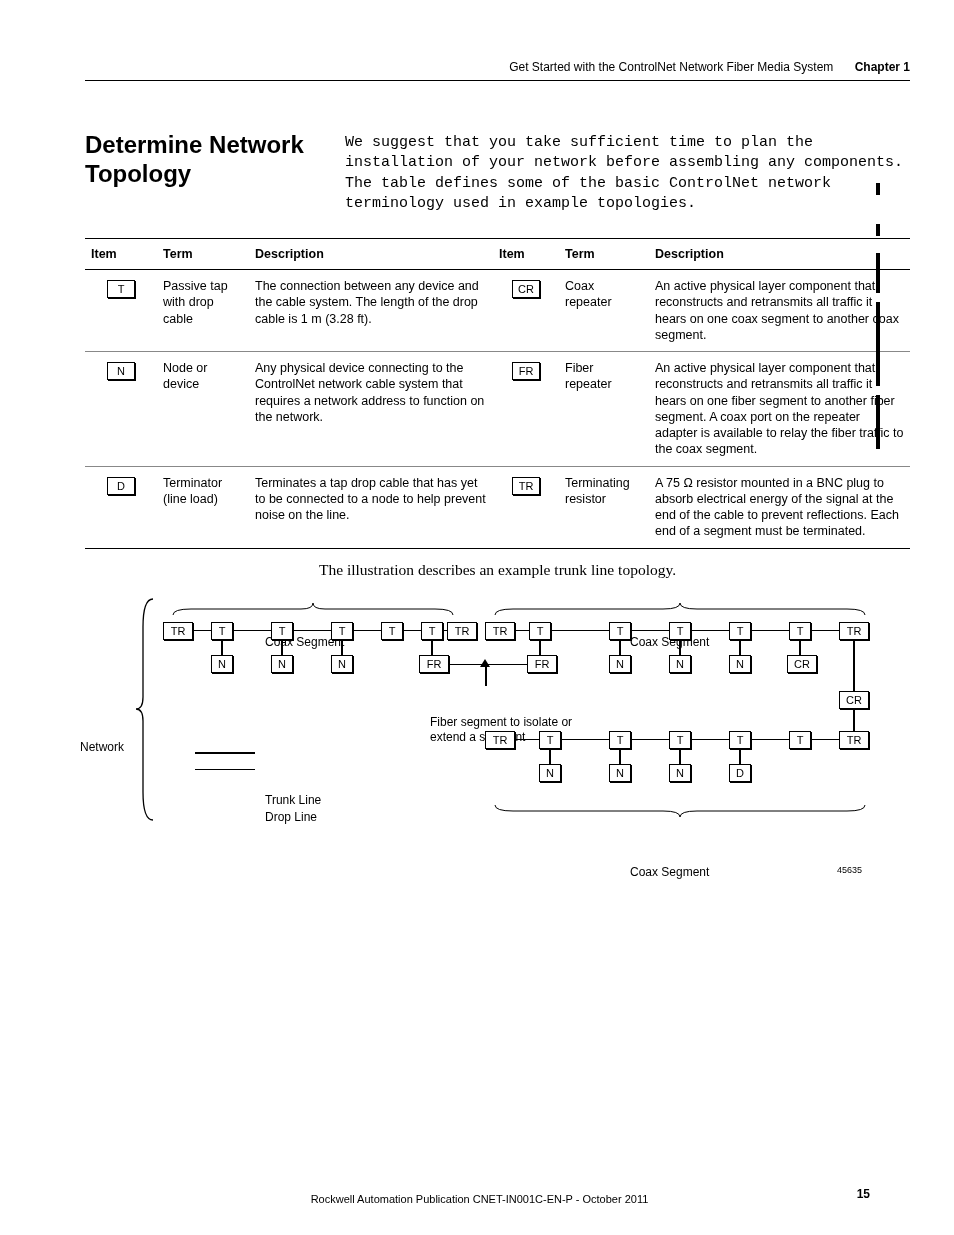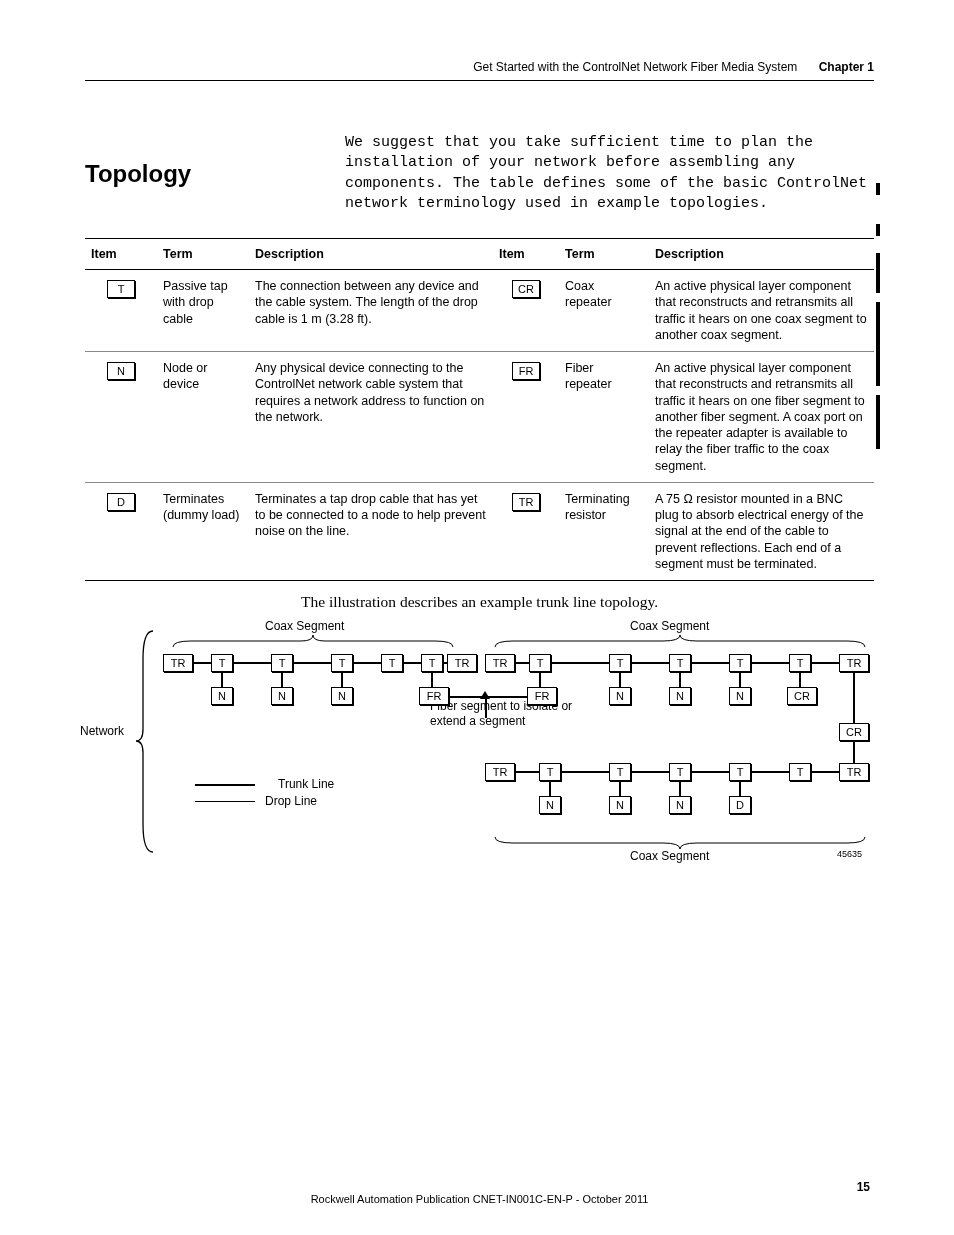--- a/index.html
+++ b/index.html
@@ -11,21 +11,21 @@
     background: #fff;
     font-family: "Helvetica Neue", Helvetica, Arial, sans-serif;
     color: #000;
     position: relative;
   }
   .page {
     position: relative;
     width: 954px;
     height: 1235px;
     box-sizing: border-box;
-    padding: 60px 80px 40px 85px;
+    padding: 60px 44px 40px 85px;
   }
   .header-line {
     font-size: 12px;
     text-align: right;
     padding-bottom: 6px;
     border-bottom: 1.5px solid #000;
     margin-bottom: 50px;
   }
   .header-line .hdr-text { font-weight: normal; }
   .header-line .chapter { font-weight: bold; margin-left: 18px; }
@@ -92,20 +92,21 @@
   .diagram {
     position: relative;
     width: 790px;
     height: 260px;
     margin-left: 0;
     font-size: 12px;
   }
   .dia-label {
     position: absolute;
     font-size: 12px;
+    margin-top: 48px;
   }
   .dbox {
     position: absolute;
     border: 1px solid #000;
     background: #fff;
     font-size: 11px;
     min-width: 22px;
     height: 16px;
     line-height: 16px;
     text-align: center;
@@ -118,21 +119,21 @@
   .footer {
     position: absolute;
     bottom: 30px;
     left: 0; right: 0;
     width: 954px;
     box-sizing: border-box;
     padding: 0 80px 0 85px;
     font-size: 11px;
   }
   .footer-text { text-align: center; }
-  .footer-pg { position:absolute; right: 84px; bottom: 11px; font-weight: bold; font-size:12px; }
+  .footer-pg { position:absolute; right: 84px; bottom: 4px; font-weight: bold; font-size:12px; }
   .change-bar {
     position: absolute;
     right: 74px;
     width: 4px;
     background: #000;
   }
   .legend-line { position:absolute; height:2px; background:#000; }
   .legend-line.drop { height:1px; }
 </style>
 </head>
@@ -145,21 +146,21 @@
   </div>
 
   <div class="change-bar" style="top:183px; height:12px;"></div>
   <div class="change-bar" style="top:224px; height:12px;"></div>
   <div class="change-bar" style="top:253px; height:40px;"></div>
   <div class="change-bar" style="top:302px; height:84px;"></div>
   <div class="change-bar" style="top:395px; height:54px;"></div>
 
   <div class="top-block">
     <div class="section-title">
-      <br>
+      <span>Determine Network</span><br>
       <span>Topology</span>
     </div>
     <div class="intro">We suggest that you take sufficient time to plan the installation of your network before assembling any components. The table defines some of the basic ControlNet network terminology used in example topologies.</div>
   </div>
 
   <table class="terms">
     <thead>
       <tr>
         <th class="col-item1">Item</th>
         <th class="col-term1">Term</th>
@@ -201,21 +202,21 @@
           </td>
         <td>Fiber repeater</td>
         <td>An active physical layer component that reconstructs and retransmits all traffic it hears on one fiber segment to another fiber segment. A coax port on the repeater adapter is available to relay the fiber traffic to the coax segment.</td>
       </tr>
       <tr>
         <td>
             <div class="sym-wrap">
               <span class="sym">D</span>
             </div>
           </td>
-        <td>Terminates (dummy load)</td>
+        <td>Terminator (line load)</td>
         <td>Terminates a tap drop cable that has yet to be connected to a node to help prevent noise on the line.</td>
         <td>
             <div class="sym-wrap">
               <span class="sym">TR</span>
             </div>
           </td>
         <td>Terminating resistor</td>
         <td>A 75 Ω resistor mounted in a BNC plug to absorb electrical energy of the signal at the end of the cable to prevent reflections. Each end of a segment must be terminated.</td>
       </tr>
     </tbody>
@@ -306,21 +307,21 @@
     <div class="vline" style="left:464px; top:161px; height:16px;"></div>
     <div class="dbox" style="left:454px; top:177px; min-width:14px;">N</div>
     <div class="vline" style="left:534px; top:161px; height:16px;"></div>
     <div class="dbox" style="left:524px; top:177px; min-width:14px;">N</div>
     <div class="vline" style="left:594px; top:161px; height:16px;"></div>
     <div class="dbox" style="left:584px; top:177px; min-width:14px;">N</div>
     <div class="vline" style="left:654px; top:161px; height:16px;"></div>
     <div class="dbox" style="left:644px; top:177px; min-width:14px;">D</div>
 
     <div class="legend-line" style="left:110px; top:165px; width:60px; height:2px;"></div>
-    <div class="dia-label" style="left:193px; top:158px;">Trunk Line</div>
+    <div class="dia-label" style="left:180px; top:158px;">Trunk Line</div>
     <div class="legend-line drop" style="left:110px; top:182px; width:60px;"></div>
     <div class="dia-label" style="left:180px; top:175px;">Drop Line</div>
 
     <div class="dia-label" style="left:752px; top:230px; font-size:9px;">45635</div>
   </div>
 
 </div>
 
 <div class="footer">
   <div class="footer-text">Rockwell Automation Publication CNET-IN001C-EN-P - October 2011</div>

